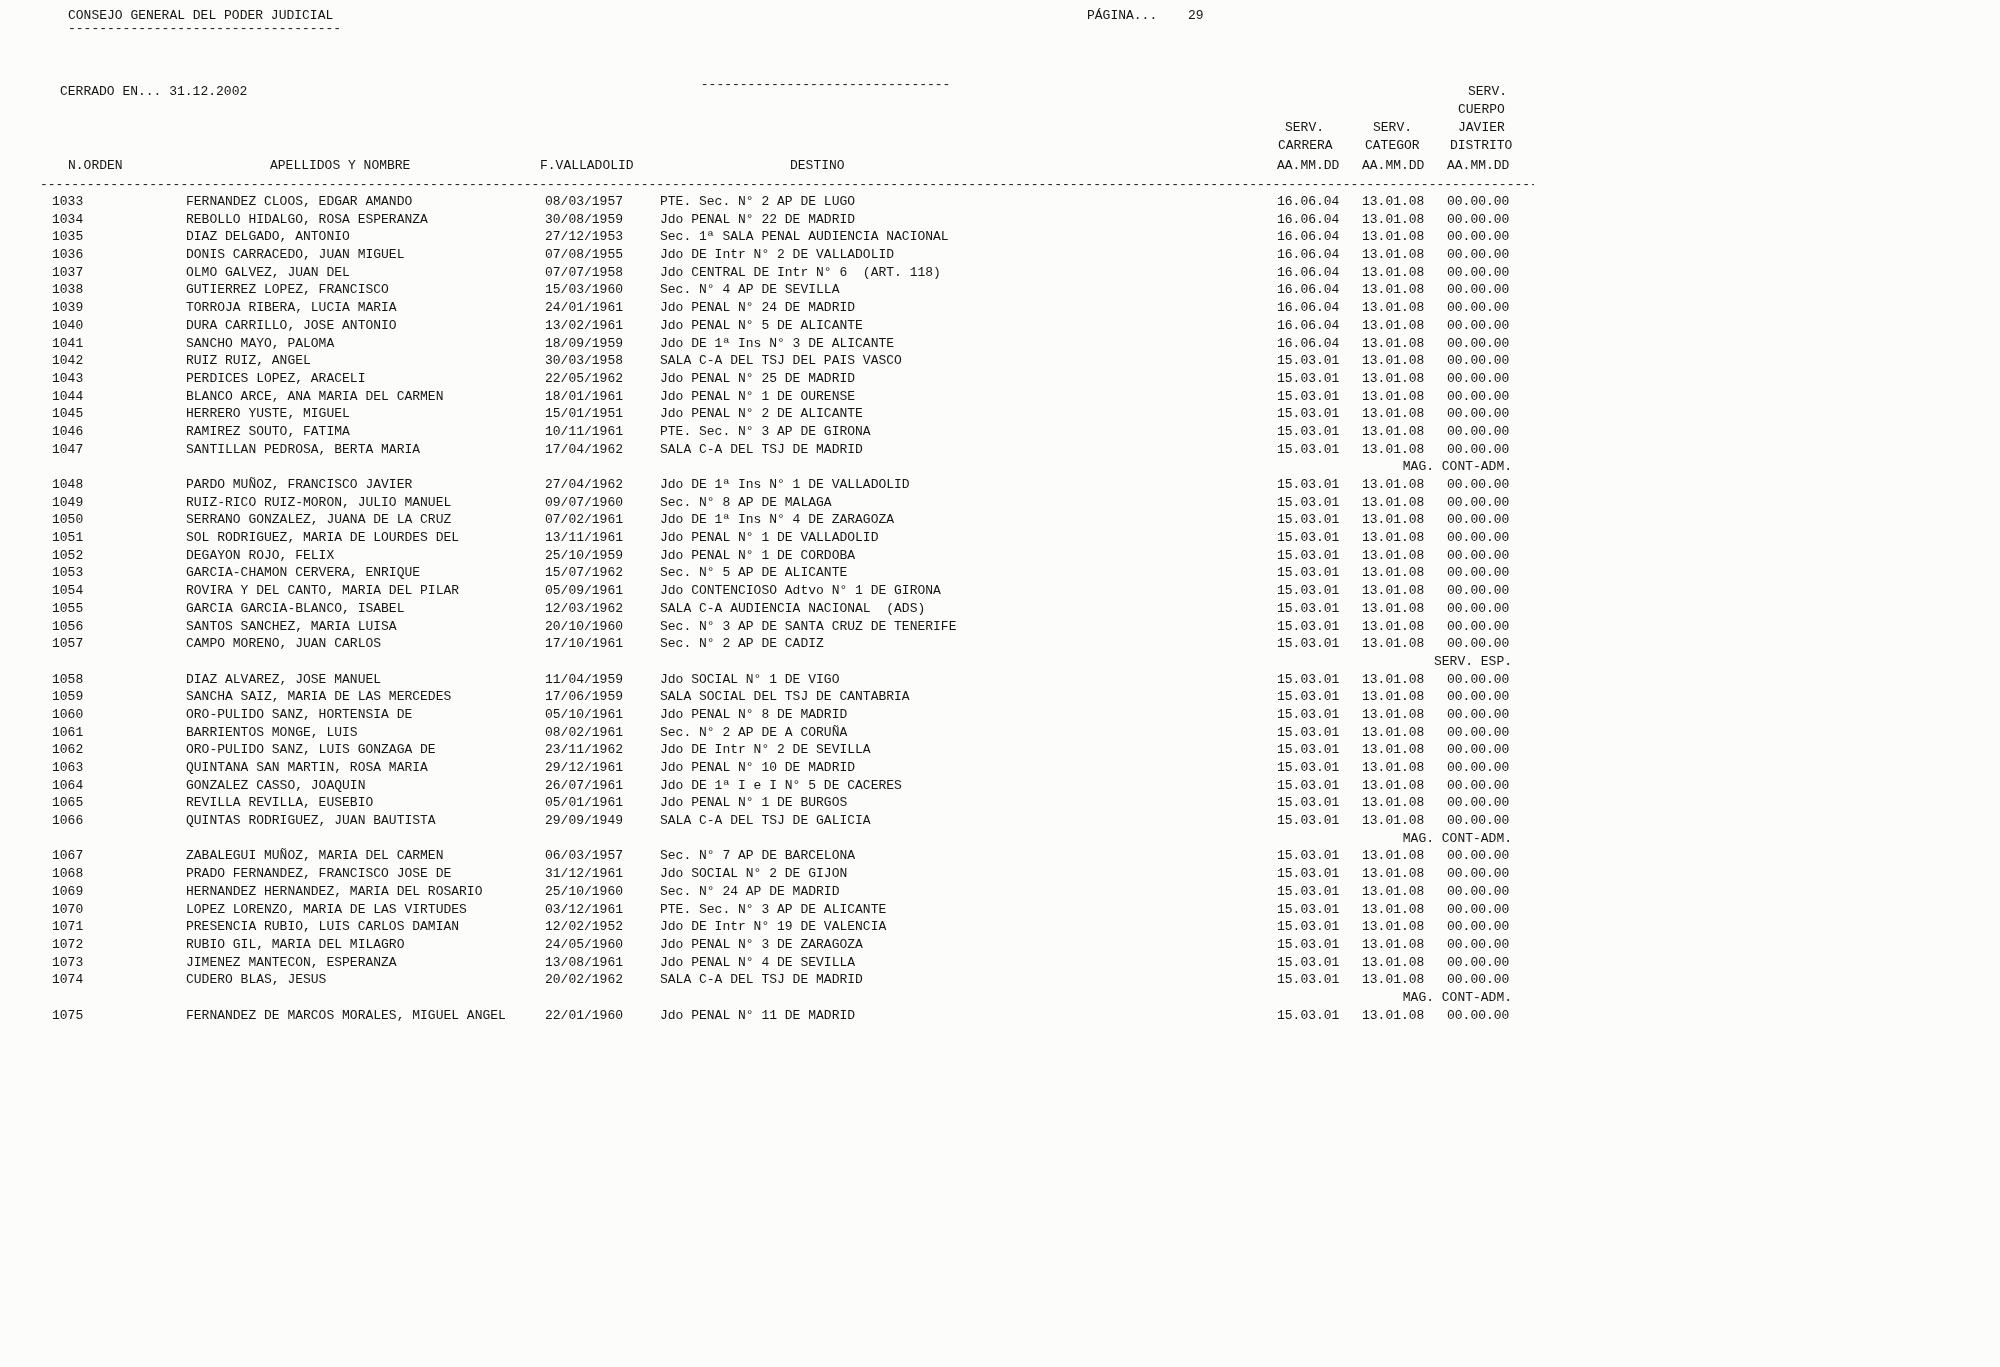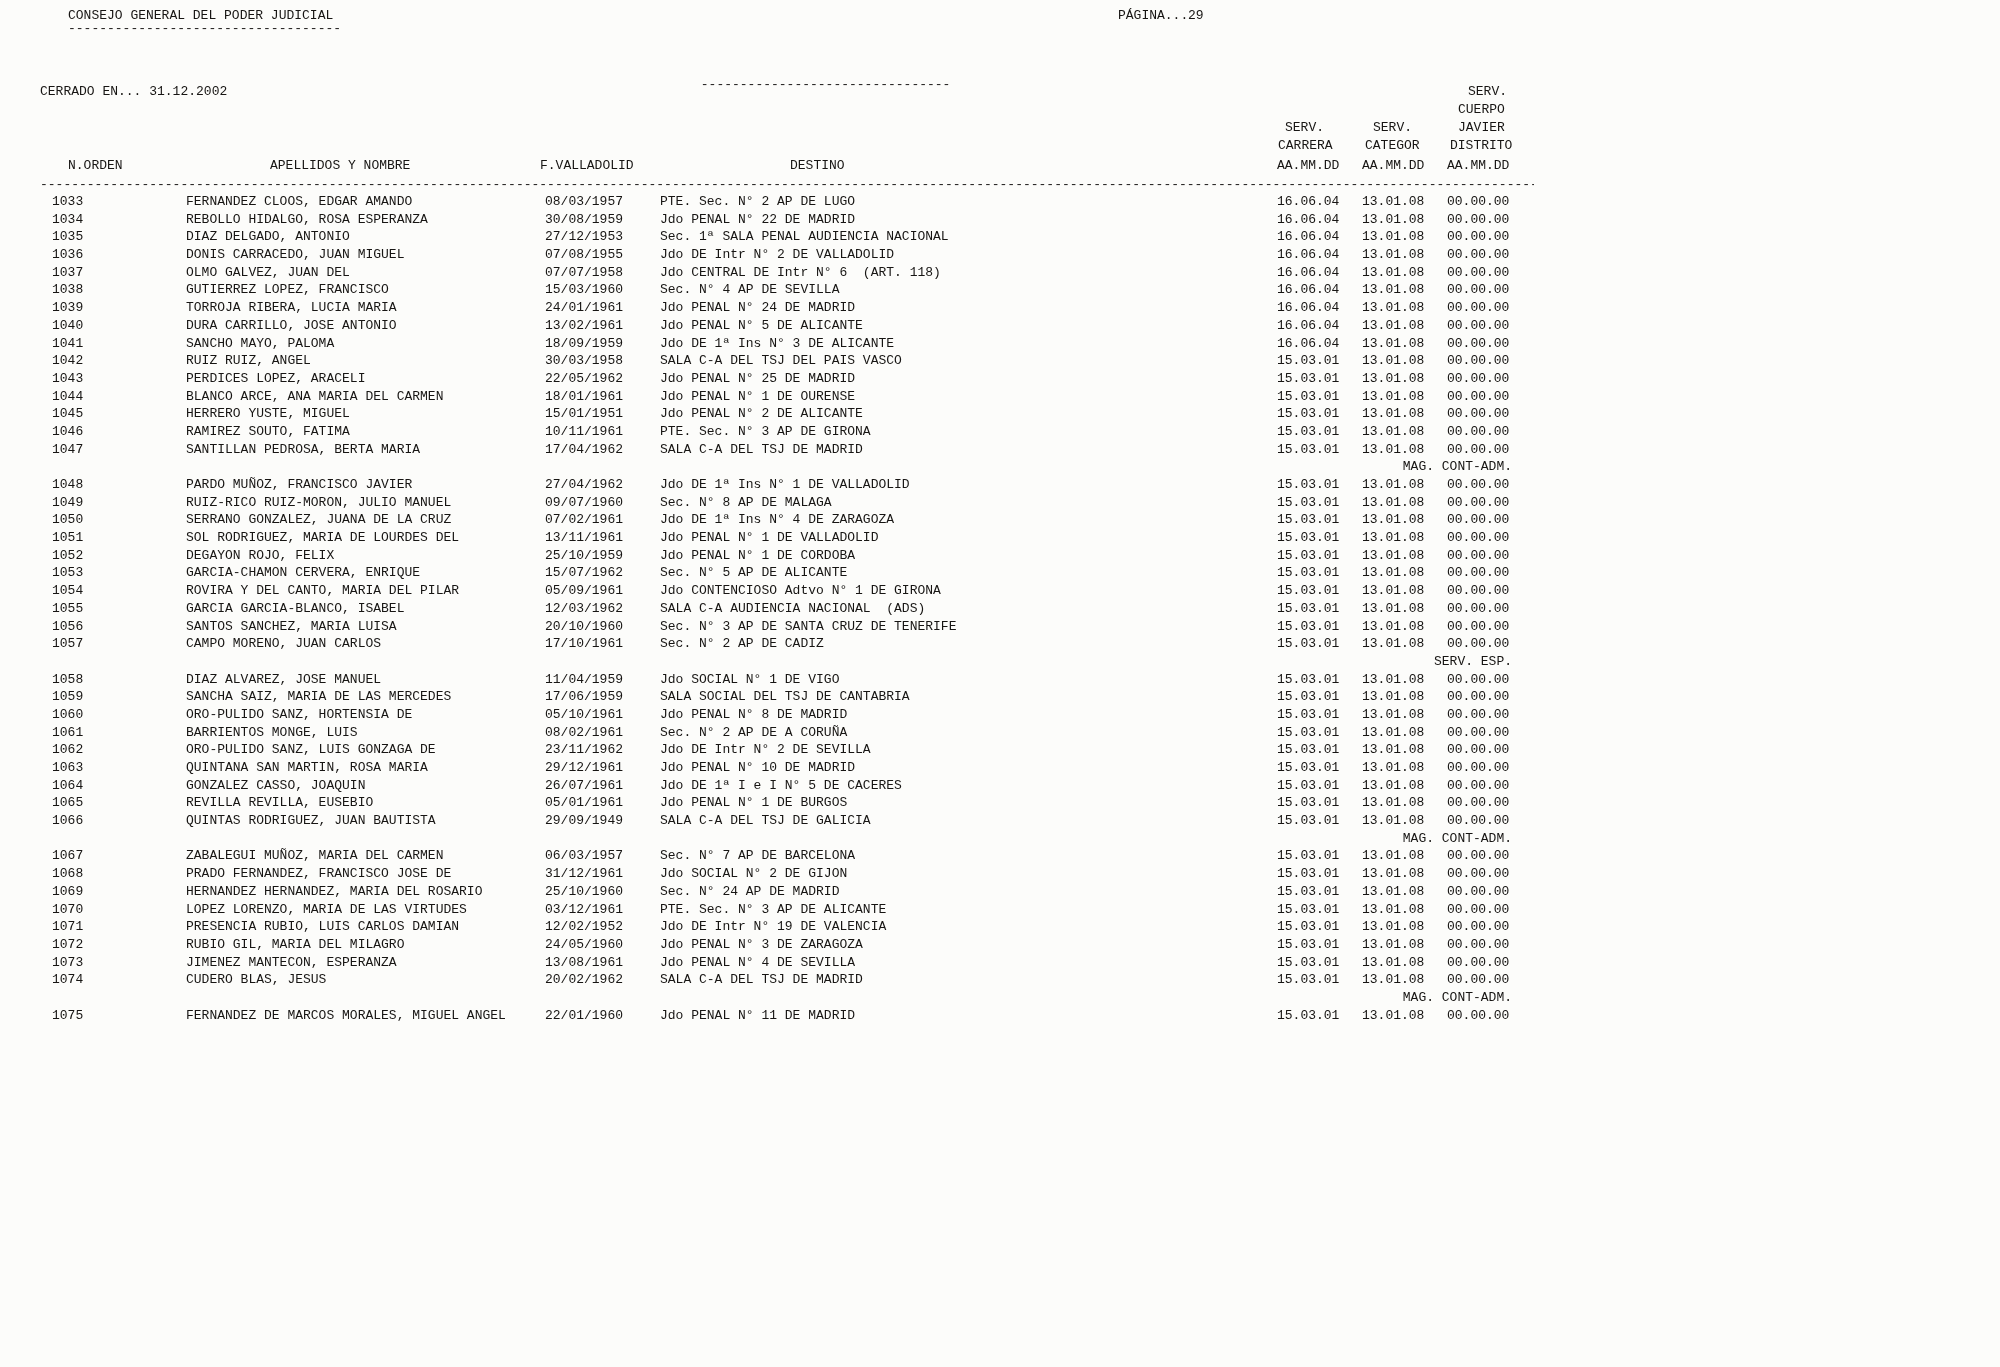--- a/index.html
+++ b/index.html
@@ -16,25 +16,25 @@
     color: #171513;
     font-size: 13px;
     overflow: hidden;
     white-space: pre;
   }
   .abs { position: absolute; }
 
   
   .org        { left: 68px;  top: 8px;  }
   .org-under  { left: 68px;  top: 21px; }
-  .page-label { left: 1087px; top: 8px; margin-left: 31px; }
+  .page-label { left: 1087px; top: 8px; }
   .page-num   { left: 1188px; top: 8px; }
   .title-wrap { left: 20px; top: 46px; width: 1580px; text-align: center; }
   .title-under-wrap { left: 20px; top: 62px; width: 1580px; text-align: center; }
-  .closed     { left: 40px; top: 84px; text-align: center; }
+  .closed     { left: 60px; top: 84px; text-align: center; }
 
   
   .hc1  { left: 1468px; top: 84px;  }
   .hc2  { left: 1458px; top: 102px; }
   .hr2a { left: 1285px; top: 120px; }
   .hr2b { left: 1373px; top: 120px; }
   .hr2c { left: 1458px; top: 120px; }
   .hr3a { left: 1278px; top: 138px; }
   .hr3b { left: 1365px; top: 138px; }
   .hr3c { left: 1450px; top: 138px; }

